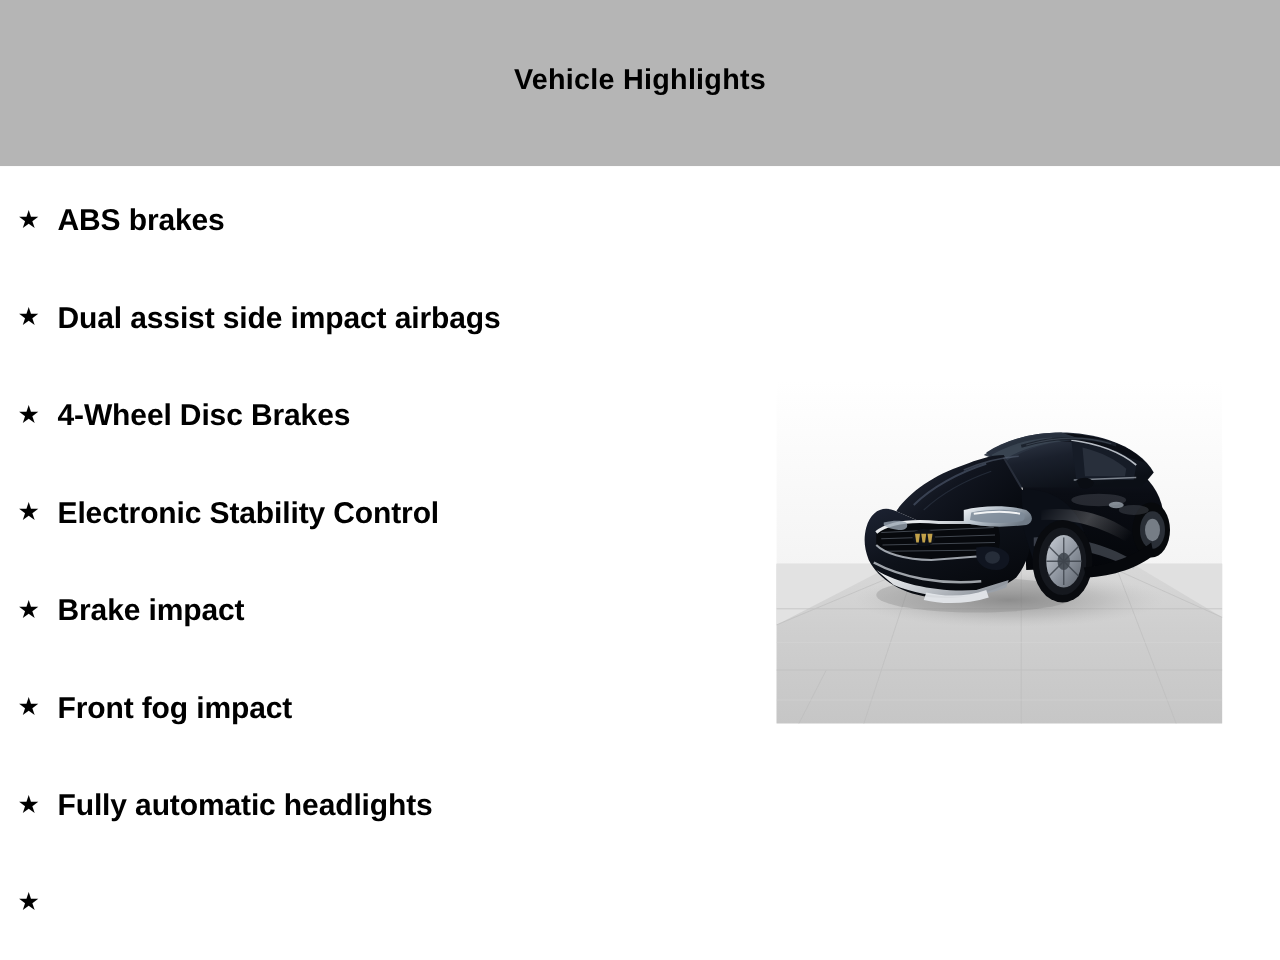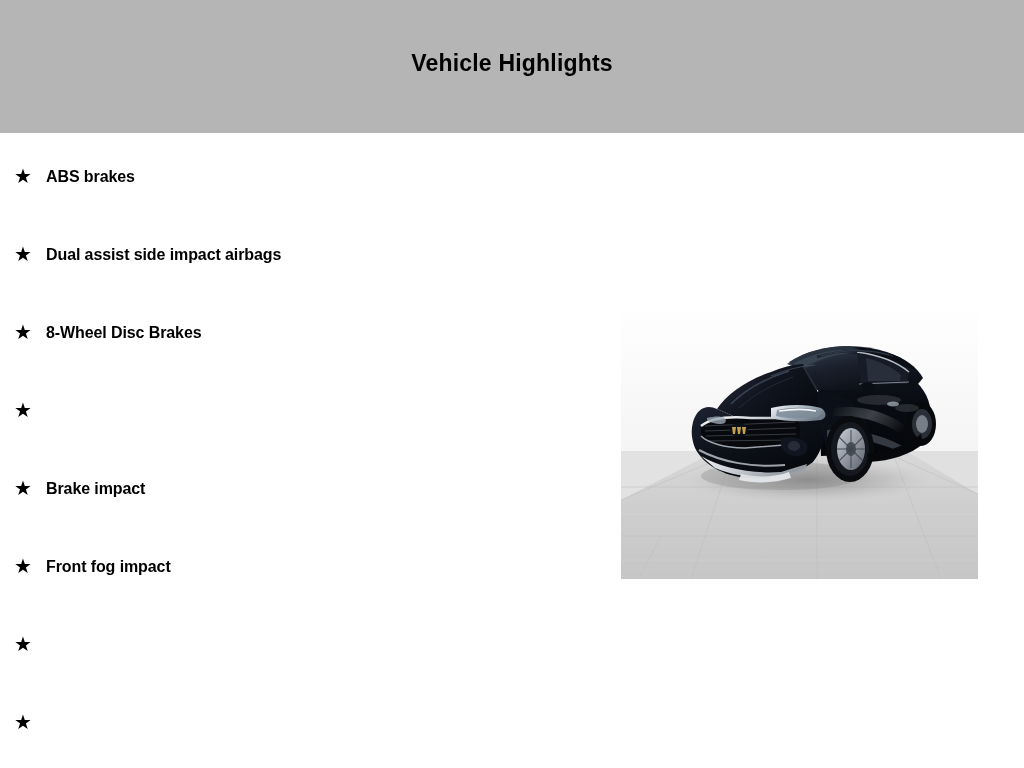--- a/index.html
+++ b/index.html
@@ -68,21 +68,21 @@
     width:20px;
     font-size:20px;
     line-height:1;
     color:#000000;
     text-align:center;
     margin-right:13px;
     position:relative;
     top:-1px;
   }
   .highlight-label {
-    font-size:16px;
+    font-size:24px;
     font-weight:bold;
     color:#000000;
     white-space:nowrap;
     letter-spacing:-0.1px;
   }
 
   
   .vehicle-photo {
     position:absolute;
     left:621px;
@@ -112,39 +112,41 @@
         <span class="highlight-label">ABS brakes</span>
       </li>
 
       <li class="highlight-item">
         <span class="star-icon">★</span>
         <span class="highlight-label">Dual assist side impact airbags</span>
       </li>
 
       <li class="highlight-item">
         <span class="star-icon">★</span>
-        <span class="highlight-label">8-Wheel Disc Brakes</span>
-      </li>
-
-      <li class="highlight-item">
-        <span class="star-icon">★</span>
+        <span class="highlight-label">4-Wheel Disc Brakes</span>
+      </li>
+
+      <li class="highlight-item">
+        <span class="star-icon">★</span>
+        <span class="highlight-label">Electronic Stability Control</span>
       </li>
 
       <li class="highlight-item">
         <span class="star-icon">★</span>
         <span class="highlight-label">Brake impact</span>
       </li>
 
       <li class="highlight-item">
         <span class="star-icon">★</span>
         <span class="highlight-label">Front fog impact</span>
       </li>
 
       <li class="highlight-item">
         <span class="star-icon">★</span>
+        <span class="highlight-label">Fully automatic headlights</span>
       </li>
 
       <li class="highlight-item">
         <span class="star-icon">★</span>
       </li>
 
     </ul>
 
     <div class="vehicle-photo">
       <svg viewBox="0 0 357 275" xmlns="http://www.w3.org/2000/svg">

